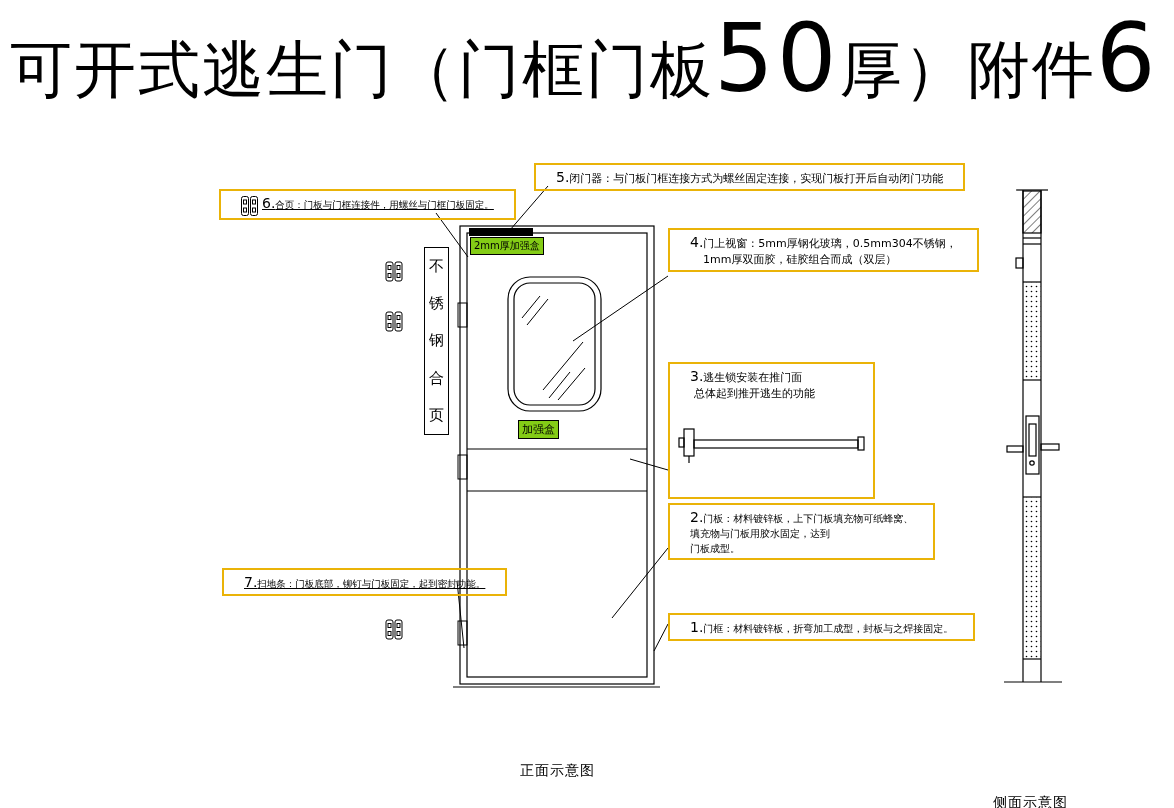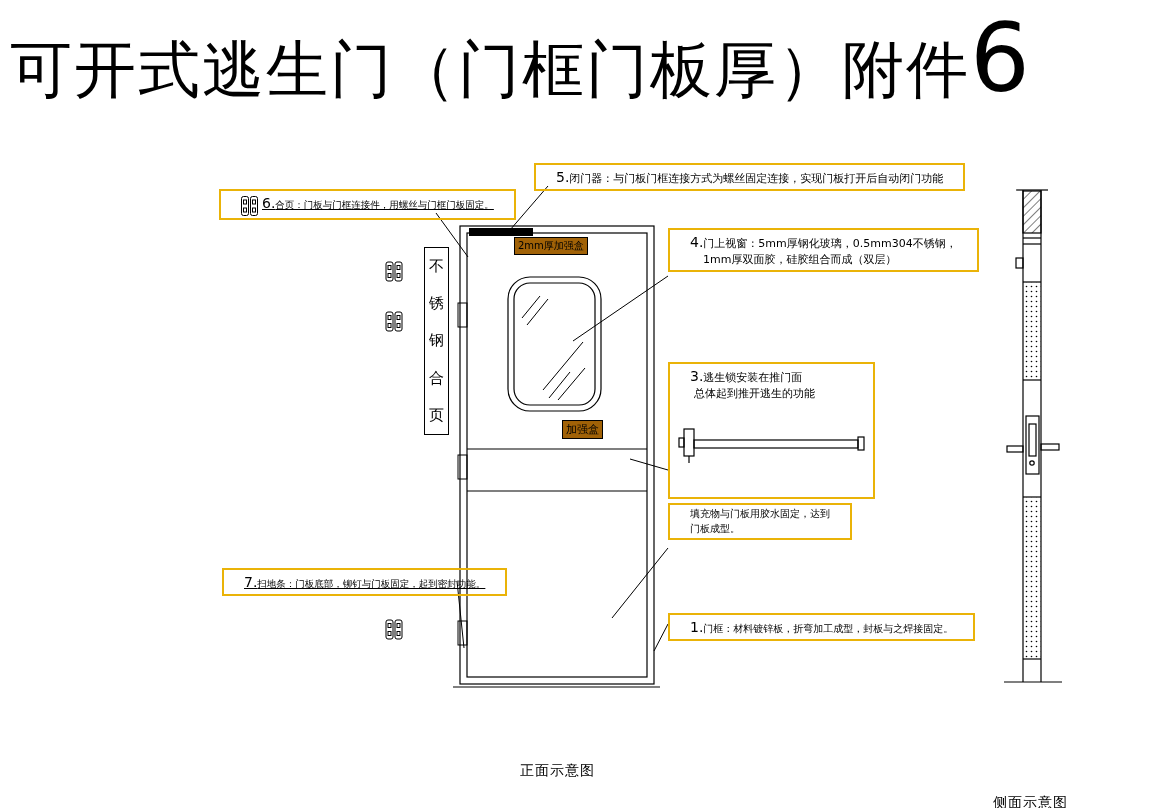--- a/index.html
+++ b/index.html
@@ -43,23 +43,22 @@
 
   .fs11 { font-size: 11px; }
   .fs10 { font-size: 10px; }
   .fs95 { font-size: 9.5px; text-decoration: underline; }
 
   
   .door-label {
     position: absolute;
     border: 1px solid #000;
     padding: 1px 3px;
-    background: #a16207;
-    white-space: nowrap;
-    margin-left: 44px;
+    background: #84cc16;
+    white-space: nowrap;
   }
 
   
   .v-label {
     position: absolute;
     left: 424px;
     top: 247px;
     width: 25px;
     height: 188px;
     border: 1px solid #000;
@@ -186,20 +185,21 @@
       <line x1="1023" y1="497" x2="1041" y2="497"></line>
       <rect x="1024" y="497" width="17" height="162" fill="url(#dots)" stroke="none"></rect>
       <line x1="1023" y1="659" x2="1041" y2="659"></line>
 
       <line x1="1004" y1="682" x2="1062" y2="682"></line>
     </g>
   </svg>
 
   <div class="title">
     <span class="t-cjk">可开式逃生门（门框门板</span>
+      <span class="t-big">50</span>
       <span class="t-cjk">厚）附件</span>
       <span class="t-big">6</span>
   </div>
 
   <div class="note fs11" style="left:534px; top:163px;">
     <span class="num">5.</span><span>闭门器：与门板门框连接方式为螺丝固定连接，实现门板打开后自动闭门功能</span>
   </div>
 
   <div class="note fs95" style="left:219px; top:189px;">
     <svg class="note6-icon" width="17" height="20" viewBox="0 0 17 20">
@@ -218,20 +218,21 @@
     <div class="nline"><span class="num">4.</span><span>门上视窗：5mm厚钢化玻璃，0.5mm304不锈钢，</span></div>
     <div class="nline indent">1mm厚双面胶，硅胶组合而成（双层）</div>
   </div>
 
   <div class="note fs11" style="left:668px; top:362px; width:207px; height:137px;">
     <div class="nline"><span class="num">3.</span><span>逃生锁安装在推门面</span></div>
     <div class="nline" style="padding-left:4px;">总体起到推开逃生的功能</div>
   </div>
 
   <div class="note fs10" style="left:668px; top:503px;">
+    <div class="nline"><span class="num">2.</span><span>门板：材料镀锌板，上下门板填充物可纸蜂窝、</span></div>
     <div class="nline">填充物与门板用胶水固定，达到</div>
     <div class="nline">门板成型。</div>
   </div>
 
   <div class="note fs95" style="left:222px; top:568px;">
     <span class="num">7.</span><span>扫地条：门板底部，铆钉与门板固定，起到密封功能。</span>
   </div>
 
   <div class="note fs10" style="left:668px; top:613px;">
     <span class="num">1.</span><span>门框：材料镀锌板，折弯加工成型，封板与之焊接固定。</span>

